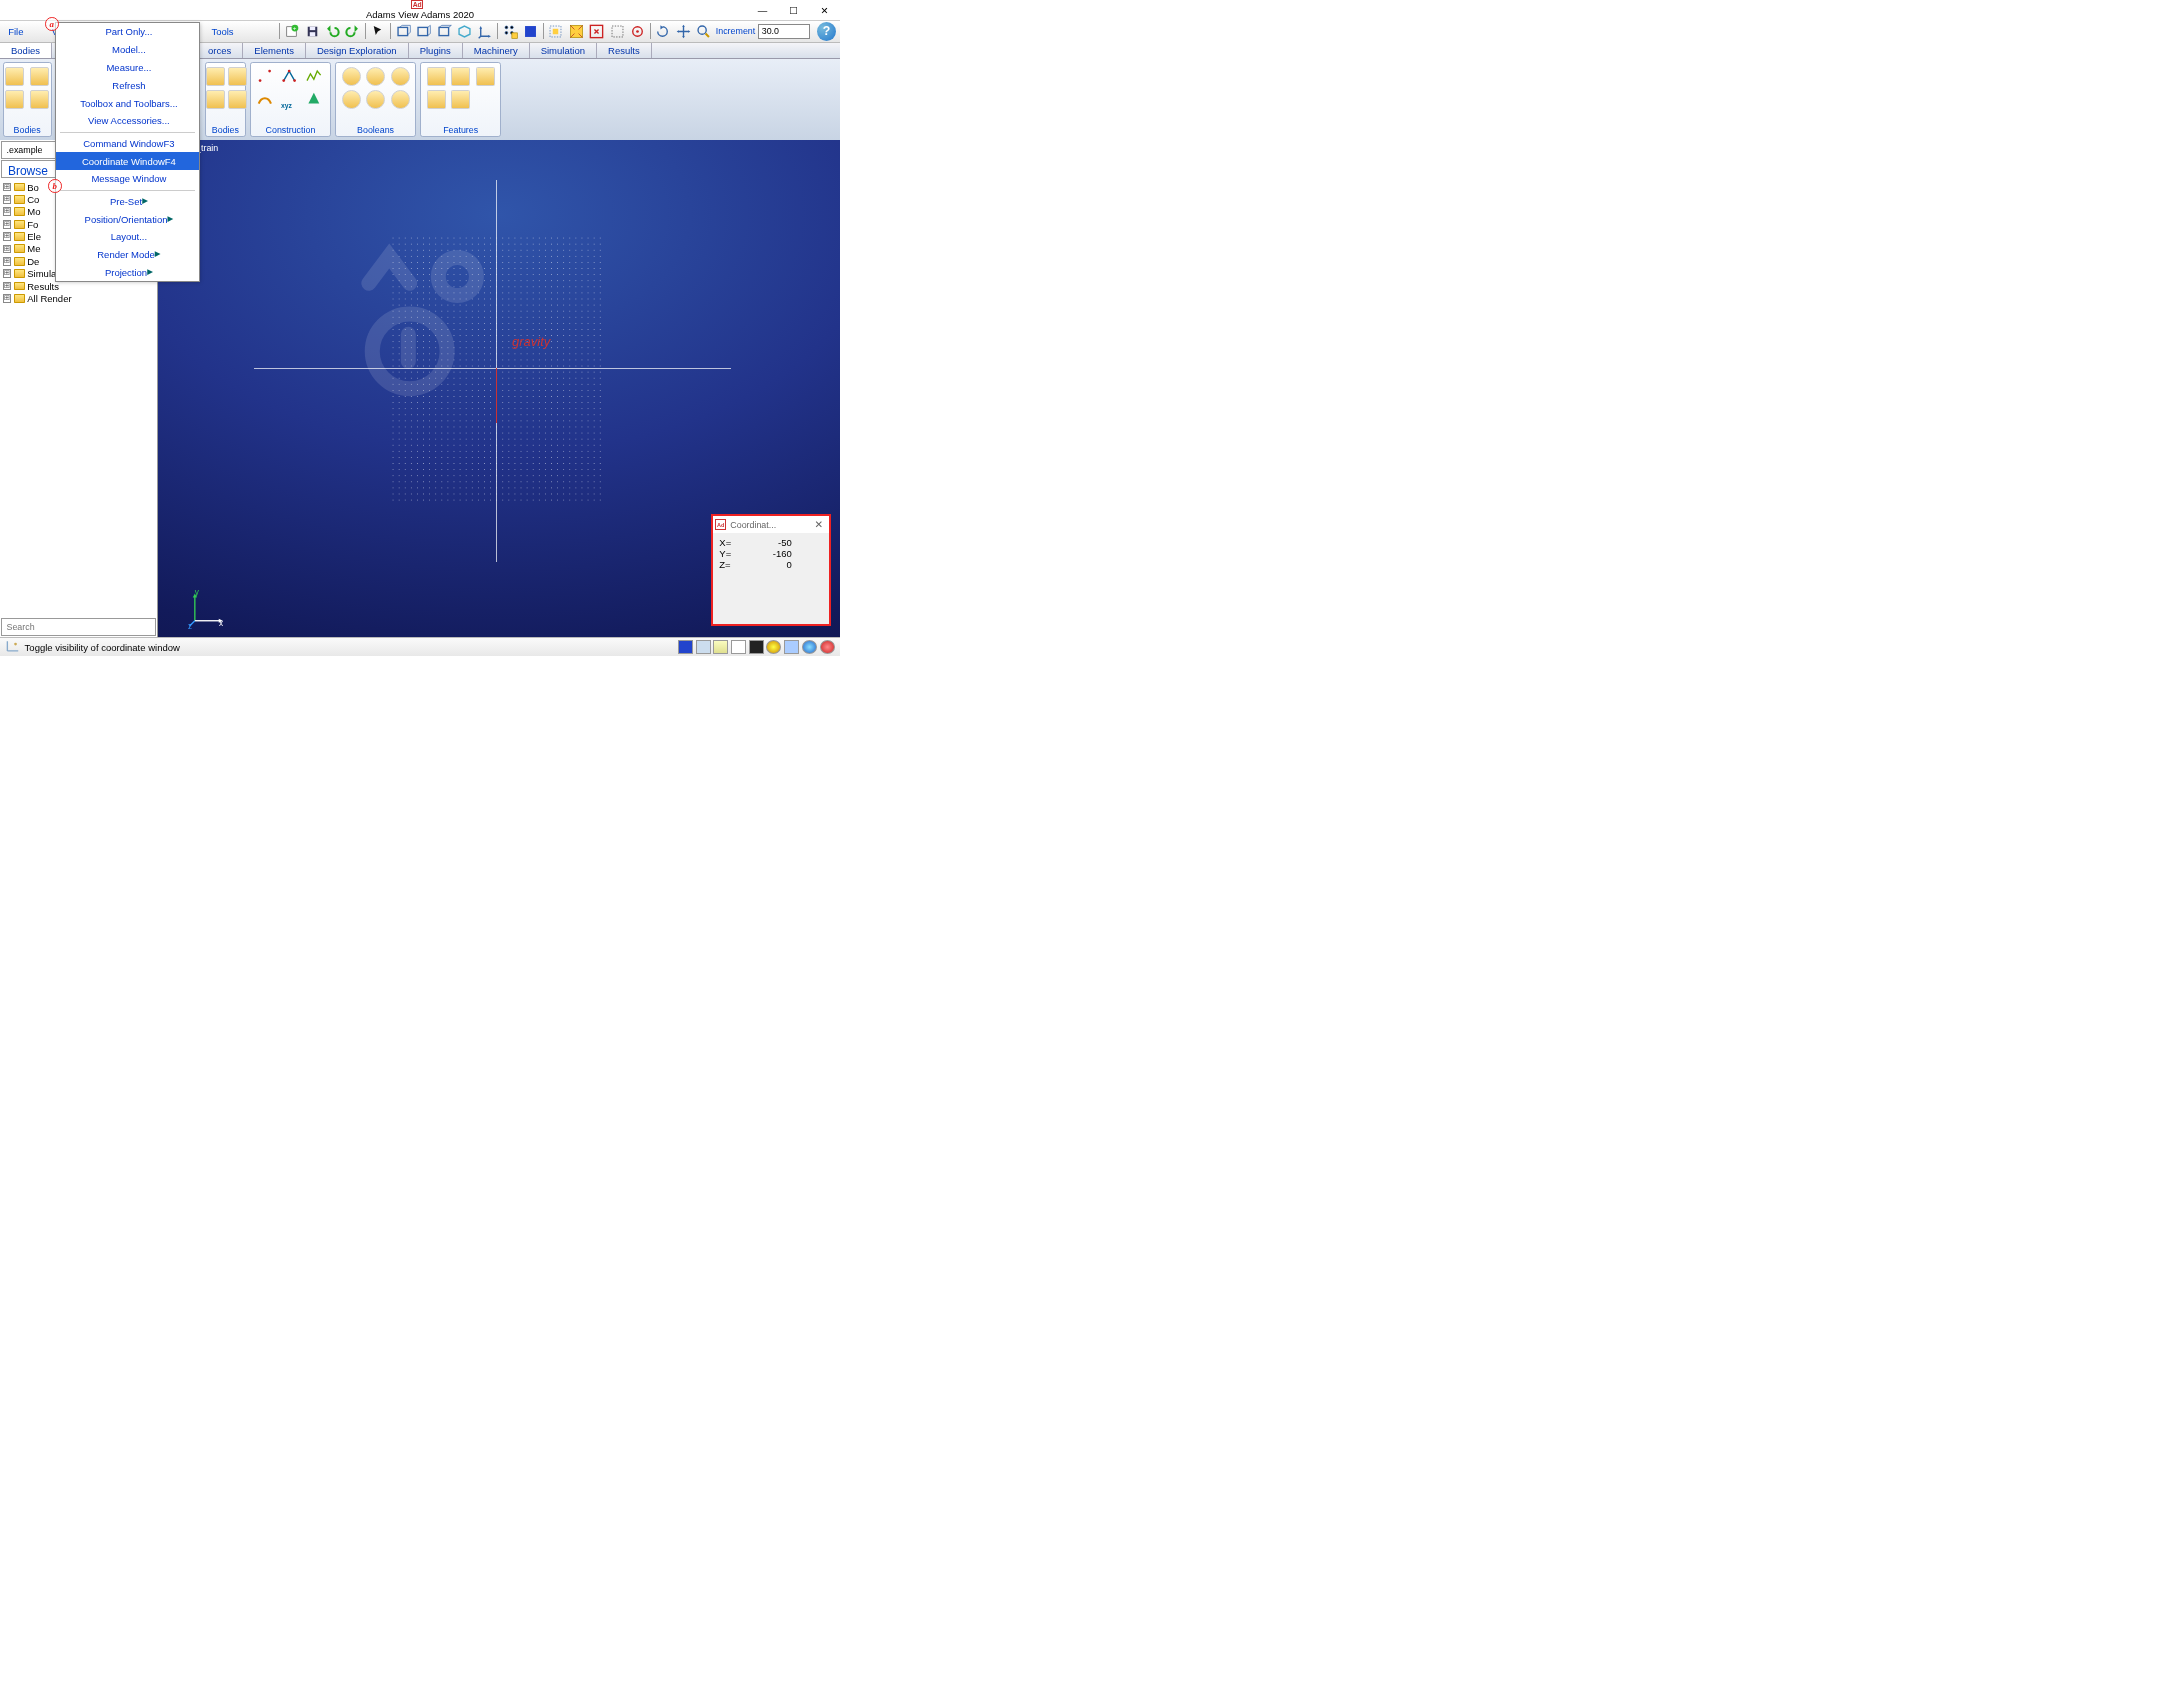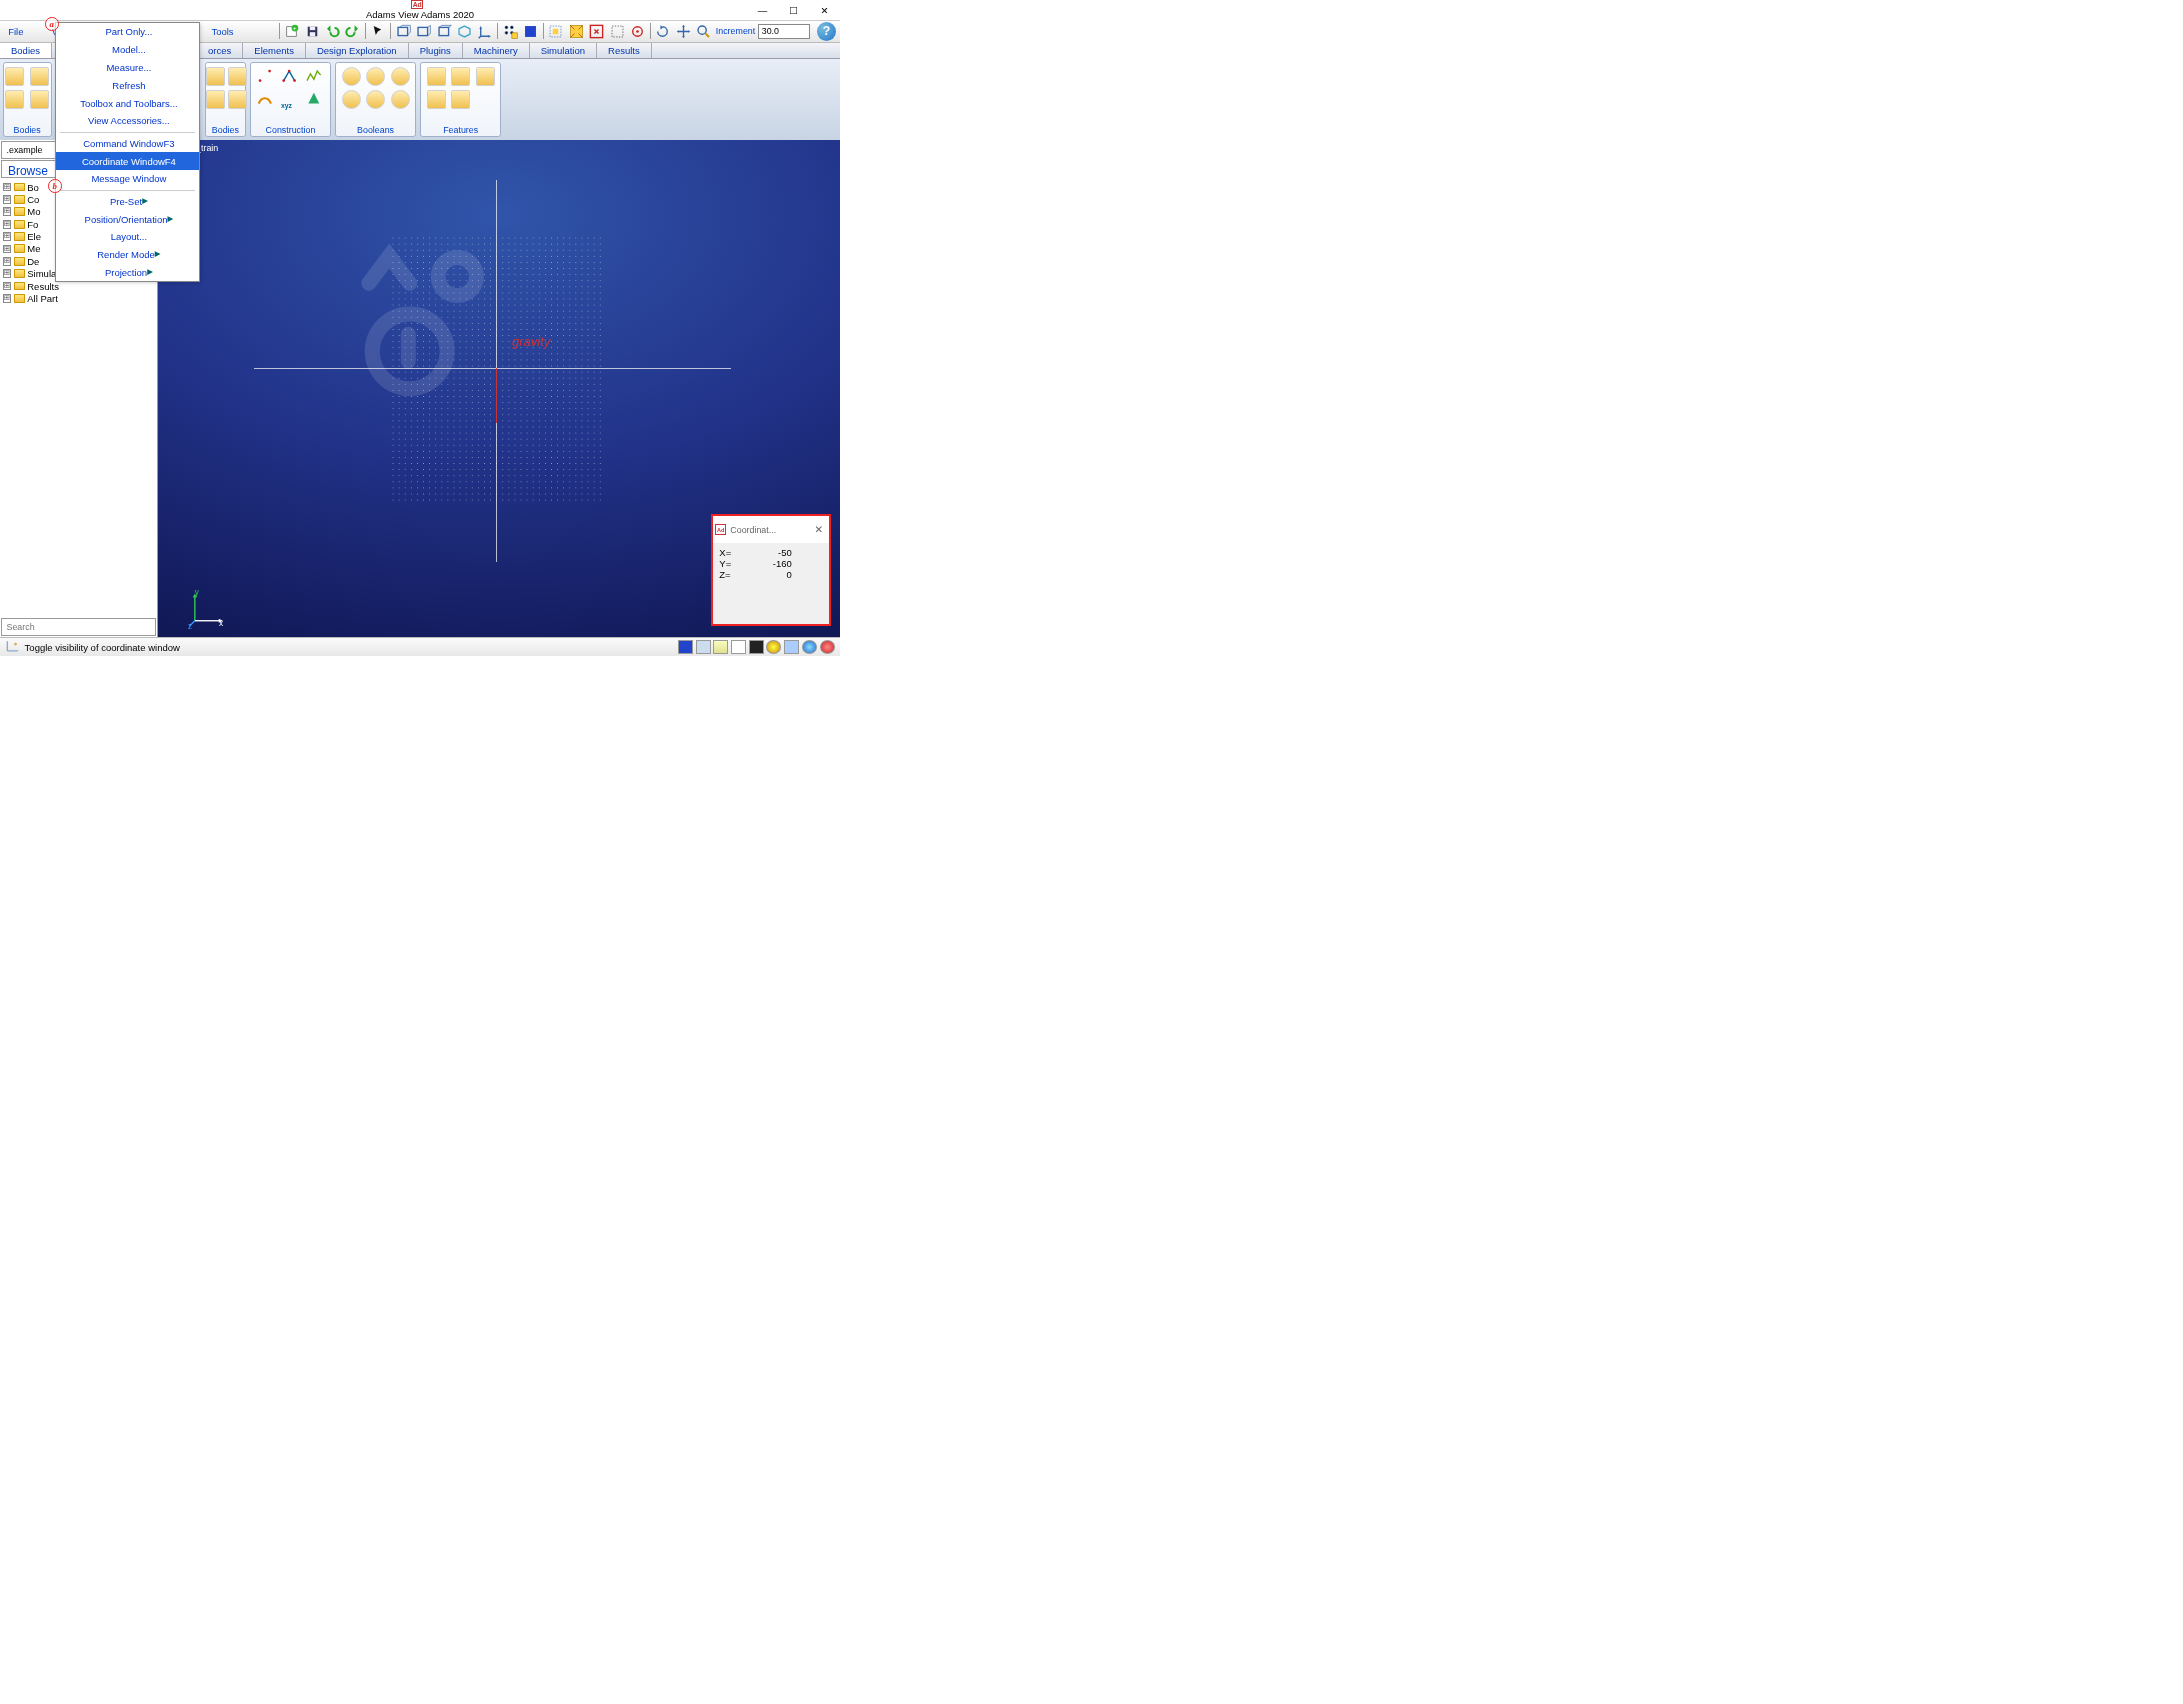--- a/index.html
+++ b/index.html
@@ -71,21 +71,21 @@
 
 
 .dropdown { position: absolute; left: 55px; top: 22px; width: 145px; background: #fff; border: 0.7px solid #888; box-shadow: 1.4px 1.4px 4.1px rgba(0,0,0,0.25); z-index: 100; }
 .dropdown .ditem { display: flex; justify-content: center; padding: 3.4px 8.2px 3.4px 11px; color: #0033cc; font-size: 9.5px; }
 .dropdown .ditem.highlight { background: #2266dd; color: #fff; }
 .dropdown .dsep { height: 0.7px; background: #ccc; margin: 2px 4.1px; }
 .dropdown .arrow { color: #066; font-size: 7.5px; }
 
 
 .coord-win { position: absolute; right: 9.5px; bottom: 30px; width: 120px; height: 112px; border: 2px solid #e22; background: #f0f0f0; z-index: 50; }
-.coord-win .chead { height: 27px; display: flex; align-items: center; padding: 0 2.7px; background: #fff; gap: 4.1px; }
+.coord-win .chead { height: 17px; display: flex; align-items: center; padding: 0 2.7px; background: #fff; gap: 4.1px; }
 .coord-win .chead .cicon { width: 11px; height: 11px; border: 0.7px solid #c33; color: #c33; font-size: 5.5px; display:flex;align-items:center;justify-content:center;font-weight:bold; }
 .coord-win .chead .ctitle { flex: 1; color: #666; font-size: 8.9px; overflow: hidden; text-overflow: ellipsis; white-space: nowrap;}
 .coord-win .chead .cclose { color: #666; font-size: 10.2px; padding: 0 2.7px; }
 .coord-win .cbody { padding: 4.1px 6.8px; font-size: 9.5px; font-family: Arial; }
 .coord-win .crow { display: flex; }
 .coord-win .crow .ck { width: 24.5px; }
 .coord-win .crow .cv { width: 48px; text-align: right; }
 
 
 .status { position: absolute; left: 0; right: 0; bottom: 0; height: 19px; background: linear-gradient(#fafafa, #e8e8e8); border-top: 0.7px solid #bbb; display: flex; align-items: center; padding: 0 5.5px; gap: 5.5px; font-size: 9.5px; }
@@ -380,21 +380,21 @@
           <span>Simulations</span>
         </div>
         <div class="tree-item">
           <span class="exp">⊞</span>
           <span class="folder"></span>
           <span>Results</span>
         </div>
         <div class="tree-item">
           <span class="exp">⊞</span>
           <span class="folder"></span>
-          <span>All Part</span>
+          <span>All Render</span>
         </div>
       </div>
     <div class="search-box">
       <input placeholder="Search" style="">
     </div>
   </div>
 
   <div class="viewport">
     <div class="vp-title">_4_gear_train</div>
     <svg class="watermark" width="177" height="177" viewBox="0 0 260 260">

